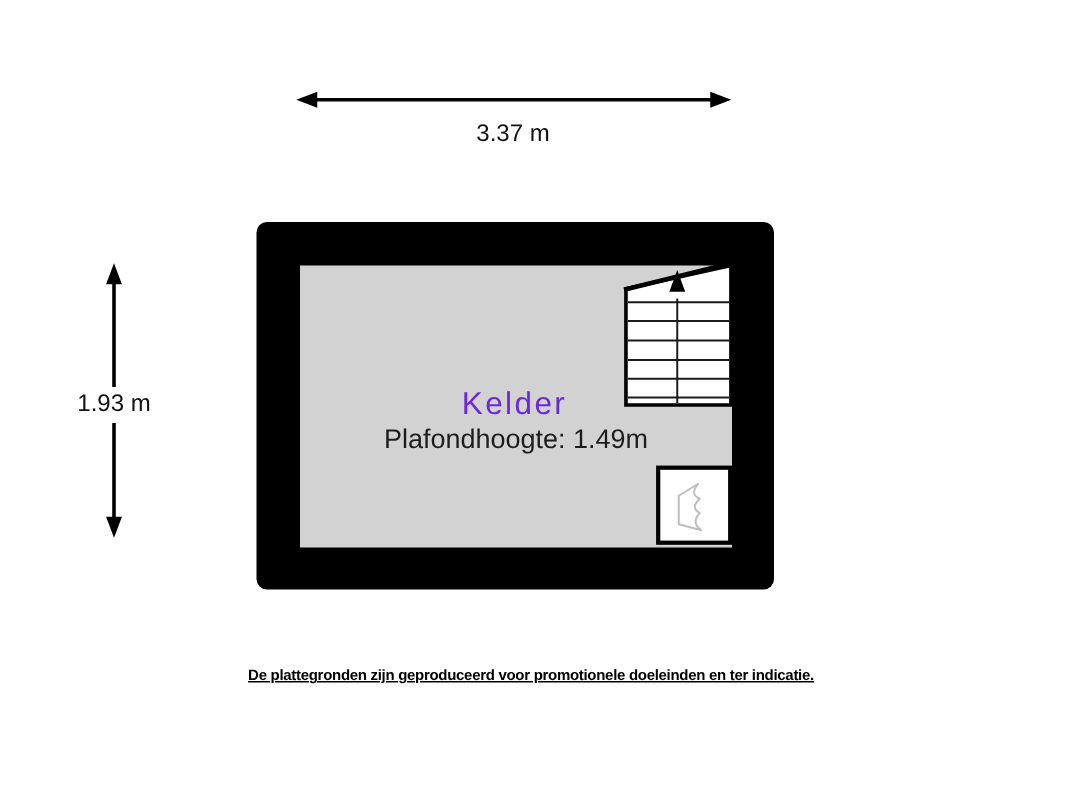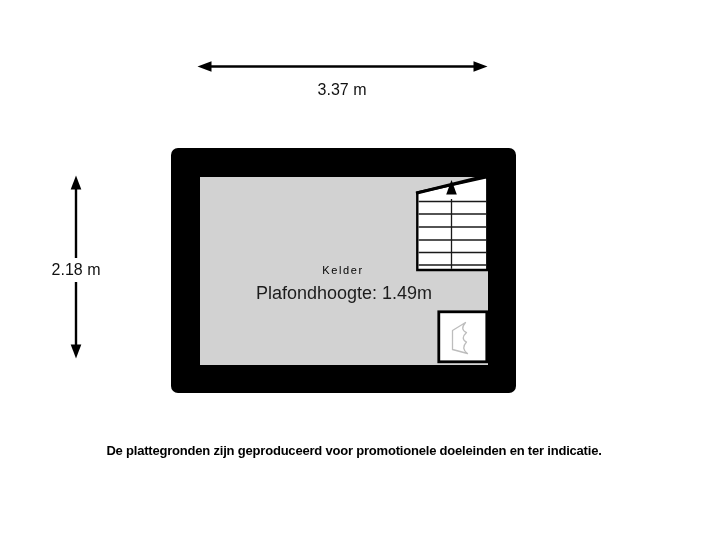--- a/index.html
+++ b/index.html
@@ -55,47 +55,48 @@
     line-height: 20px;
   }
   .dim-w { left: 342px; top: 67px; margin-top: 23px; }
   .dim-h { left: 76px;  top: 270px; }
   
   .room-name {
     position: absolute;
     left: 343px;
     top: 270px;
     transform: translate(-50%, -50%);
-    font-size: 11px;
+    font-size: 21px;
     letter-spacing: 1.6px;
-    color: #000000;
+    color: #6d28d9;
     white-space: nowrap;
   }
   .room-ceiling {
     position: absolute;
     left: 344px;
     top: 293px;
     transform: translate(-50%, -50%);
     font-size: 18px;
     color: #1c1c1c;
     white-space: nowrap;
   }
   
   .footer {
     position: absolute;
     left: 0;
     top: 441px;
     width: 708px;
     text-align: center;
-    font-size: 13px;
+    font-size: 10px;
     font-weight: bold;
     letter-spacing: -0.2px;
     line-height: 20px;
     color: #000000;
     white-space: nowrap;
+    text-decoration: underline;
   }
 </style>
 </head>
 <body>
 
 <div class="stage">
 
   <div class="plan-wall"></div>
   <div class="plan-floor"></div>
 
@@ -132,21 +133,21 @@
       <rect x="438.8" y="311.8" width="48" height="50" fill="#ffffff" stroke="#000000" stroke-width="2.8"></rect>
       <path d="M452.5,330.5 L465.5,322.5
                Q459.5,329.5 466.5,332.5
                Q460,338.5 466.5,342
                Q460.5,348.5 467.5,353.5
                L452.5,349.5 Z" fill="none" stroke="#bdbdbd" stroke-width="1.3" stroke-linejoin="round"></path>
     </g>
   </svg>
 
   <div class="dim-label dim-w">3.37 m</div>
-  <div class="dim-label dim-h">2.18 m</div>
+  <div class="dim-label dim-h">1.93 m</div>
 
   <div class="room-name">Kelder</div>
   <div class="room-ceiling">Plafondhoogte: 1.49m</div>
 
   <div class="footer">
     <div>De plattegronden zijn geproduceerd voor promotionele doeleinden en ter indicatie.</div>
   </div>
 
 </div>
 

